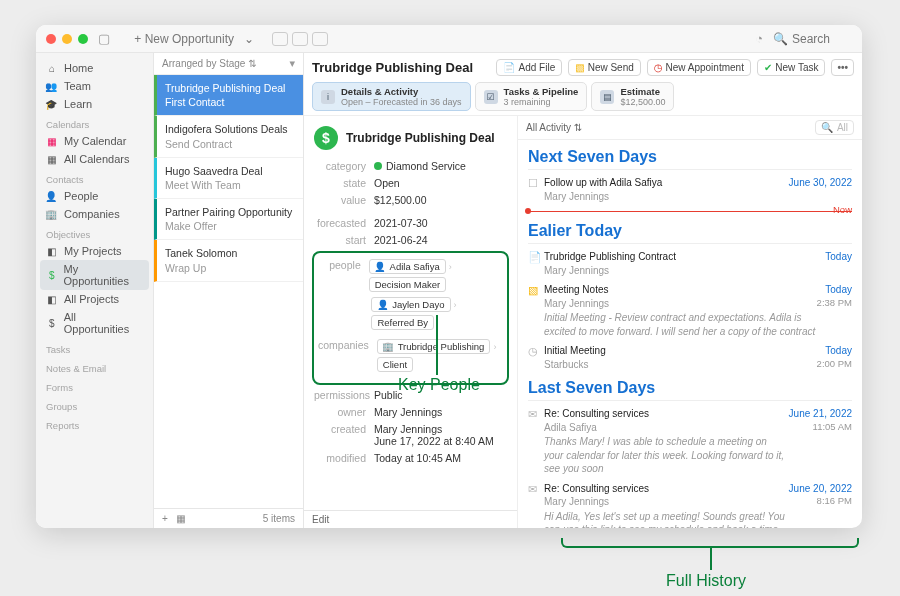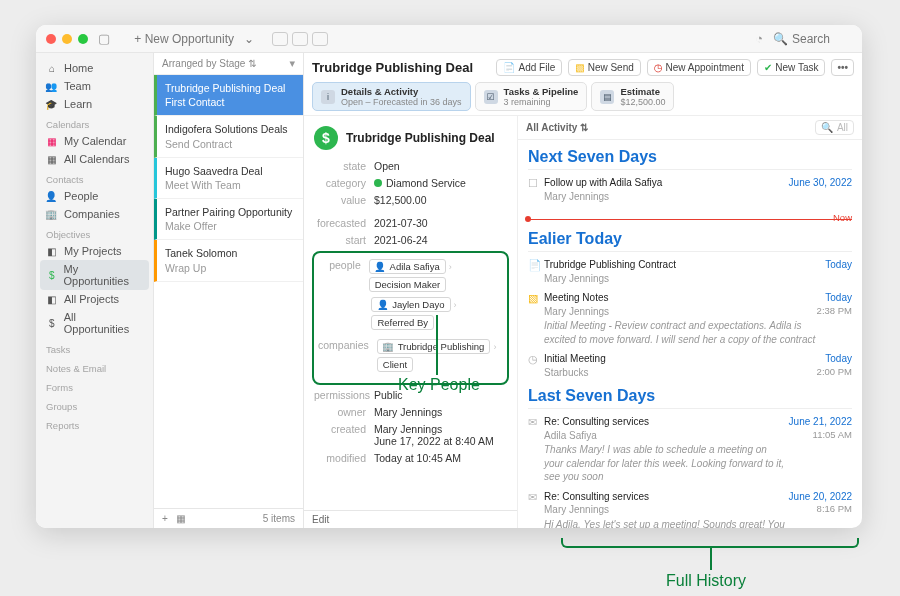--- a/index.html
+++ b/index.html
@@ -72,35 +72,35 @@
   .keybox { border:2px solid #0a803a; border-radius:8px; padding:6px 4px 6px; margin:4px -2px;}
   .pills { display:flex; flex-wrap:wrap; gap:3px; align-items:center;}
   .pill { border:1px solid #d6d6d6; border-radius:3px; padding:1px 5px; font-size:9.5px; background:#fff; color:#333; display:inline-flex; align-items:center; gap:3px;}
   .sep { color:#c7c7c7; font-size:9px;}
   .gray { color:#bdbdbd;}
   .editfoot { border-top:1px solid #e6e6e6; font-size:10px; color:#666; padding:3px 8px;}
 
   
   .activity { flex:1; border-left:1px solid #eee; display:flex; flex-direction:column; overflow:hidden;}
   .act-head { display:flex; align-items:center; padding:4px 8px; font-size:10px; border-bottom:1px solid #eee; color:#666;}
-  .act-head .af { flex:1;font-weight:bold;}
+  .act-head .af { flex:1;}
   .act-search { display:flex; align-items:center; gap:3px; border:1px solid #e4e4e4; border-radius:4px; padding:1px 5px; color:#bbb;}
   .act-body { flex:1; padding:6px 10px 4px; overflow:hidden;}
   .sect-h { color:#1670d2; font-weight:600; font-size:16px; margin:8px 0 3px;}
   .sect-h.first { margin-top:2px;}
   .divline { height:1px; background:#eee; margin-bottom:6px;}
   .item { display:flex; font-size:10px; margin-bottom:6px; line-height:1.35;}
   .item .ico { width:16px; flex:none; color:#b4b4b4; font-size:11px;}
   .item .mid { flex:1;}
   .item .who { color:#999;}
   .item .ttl { color:#222;}
   .item .desc { color:#999; margin-top:1px;font-style:italic;}
   .item .rt { text-align:right; white-space:nowrap; color:#1670d2;}
   .item .rt2 { color:#999; font-size:9.5px;}
-  .now-line { height:1px; background:#e73d2f; position:relative; margin:16px 0 10px;}
+  .now-line { height:1px; background:#e73d2f; position:relative; margin:8px 0 10px;}
   .now-line::before { content:''; width:6px; height:6px; border-radius:50%; background:#e73d2f; position:absolute; left:-3px; top:-3px;}
   .now-lbl { position:absolute; right:0; top:-7px; font-size:9.5px; color:#e73d2f;}
 
   
   .ann-line-v { position:absolute; width:2px; background:#0a803a;}
   .ann-text { position:absolute; color:#0a803a; font-weight:500; font-size:16px;}
   .ann-bracket { position:absolute; border:2px solid #0a803a; border-top:none; border-radius:0 0 6px 6px;}
 </style>
 </head>
 <body>
@@ -268,26 +268,26 @@
       </div>
 
       <div class="detail-body">
         <div style="display:flex; flex-direction:column; width:213px;">
         <div class="fieldcol" style="flex:1;">
           <div class="deal-title-row">
             <div class="deal-ico">$</div>
             <div class="deal-title">Trubridge Publishing Deal</div>
           </div>
           <div class="fld">
+                <div class="k">category</div>
+                <div class="v"><span class="dot-g"></span><span>Diamond Service</span></div>
+              </div>
+          <div class="fld">
                 <div class="k">state</div>
                 <div class="v">Open</div>
-              </div>
-          <div class="fld">
-                <div class="k">category</div>
-                <div class="v"><span class="dot-g"></span><span>Diamond Service</span></div>
               </div>
           <div class="fld">
                 <div class="k">value</div>
                 <div class="v">$12,500.00</div>
               </div>
           <div style="height:6px"></div>
           <div class="fld">
                 <div class="k">forecasted</div>
                 <div class="v">2021-07-30</div>
               </div>

